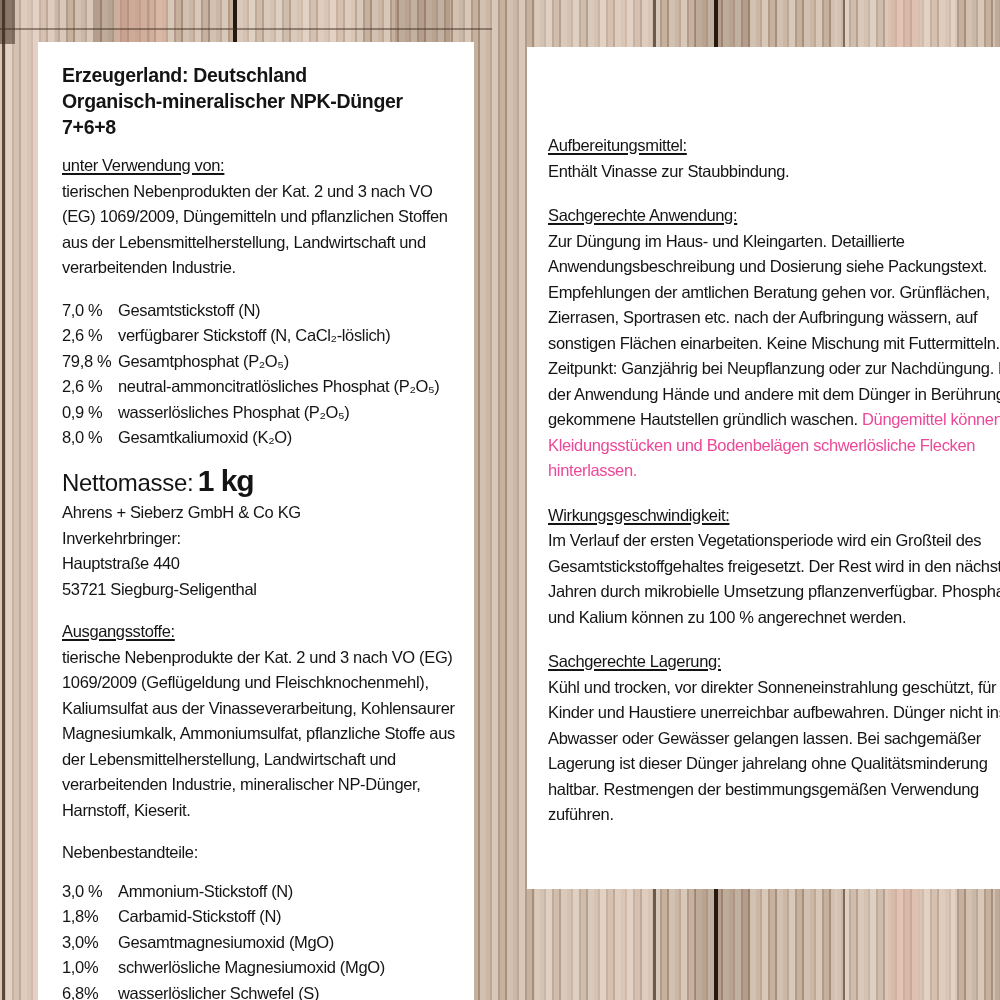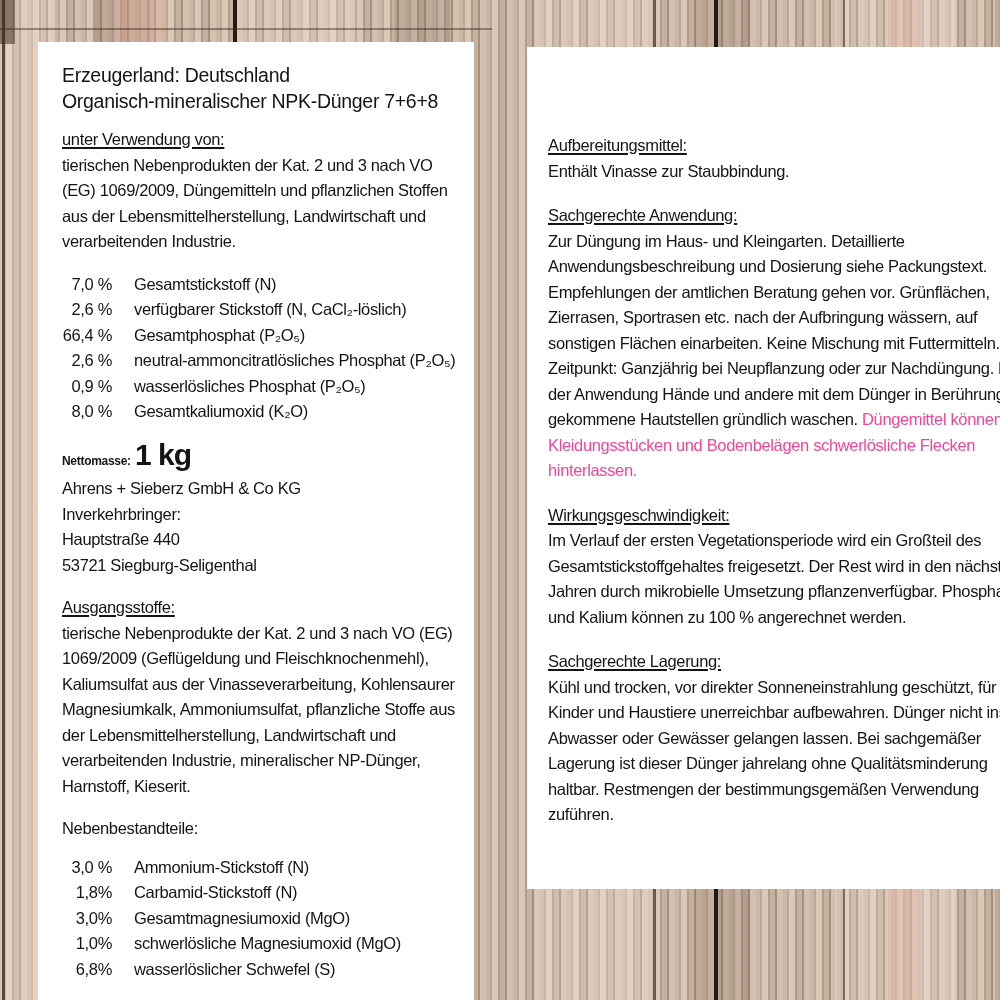--- a/index.html
+++ b/index.html
@@ -32,30 +32,30 @@
   .hseam{position:absolute;left:0;top:28px;width:492px;height:2px;background:rgba(58,40,26,0.45);}
   .corner-dark{position:absolute;left:0;top:0;width:15px;height:44px;background:rgba(62,46,32,0.55);}
   
   .panel{
     position:absolute;background:#ffffff;color:#141414;
     font-size:16.5px;line-height:25.5px;letter-spacing:-0.35px;
     box-sizing:border-box;
   }
   .panel-left{left:38px;top:42px;width:436px;height:990px;padding:20px 13px 0 24px;}
   .panel-right{left:527px;top:47px;width:529px;height:842px;padding:86px 18px 0 21px;}
-  .panel-title{font-weight:normal;font-size:19.5px;line-height:26px;letter-spacing:-0.3px;}
+  .panel-title{font-weight:bold;font-size:19.5px;line-height:26px;letter-spacing:-0.3px;}
   .sec{margin-bottom:17px;}
   .sec-tight{margin-bottom:13px;}
   .sec-r{margin-bottom:19px;}
   .uheading{text-decoration:underline;text-decoration-thickness:1.5px;text-underline-offset:2px;}
   .row{display:flex;}
-  .row-value{flex:none;width:50px;text-align:right;margin-right:22px;}
+  .row-value{flex:none;width:50px;margin-right:6px;}
   .row-label{white-space:nowrap;}
   .netto{margin-bottom:2px;}
-  .netto-label{font-weight:bold;font-size:12px;letter-spacing:-0.3px;}
+  .netto-label{font-weight:normal;font-size:24px;letter-spacing:-0.3px;}
   .netto-value{font-weight:bold;font-size:30px;letter-spacing:-1px;}
   .warning{color:#ec4899;}
 </style>
 </head>
 <body>
 
 <div class="wood">
   <div class="stripe pink-1"></div>
   <div class="stripe pink-2"></div>
   <div class="stripe seam-1"></div>
@@ -81,21 +81,21 @@
   <div class="sec">
     <div class="row">
       <span class="row-value">7,0 %</span>
       <span class="row-label">Gesamtstickstoff (N)</span>
     </div>
     <div class="row">
       <span class="row-value">2,6 %</span>
       <span class="row-label">verfügbarer Stickstoff (N, CaCl₂-löslich)</span>
     </div>
     <div class="row">
-      <span class="row-value">66,4 %</span>
+      <span class="row-value">79,8 %</span>
       <span class="row-label">Gesamtphosphat (P₂O₅)</span>
     </div>
     <div class="row">
       <span class="row-value">2,6 %</span>
       <span class="row-label">neutral-ammoncitratlösliches Phosphat (P₂O₅)</span>
     </div>
     <div class="row">
       <span class="row-value">0,9 %</span>
       <span class="row-label">wasserlösliches Phosphat (P₂O₅)</span>
     </div>

